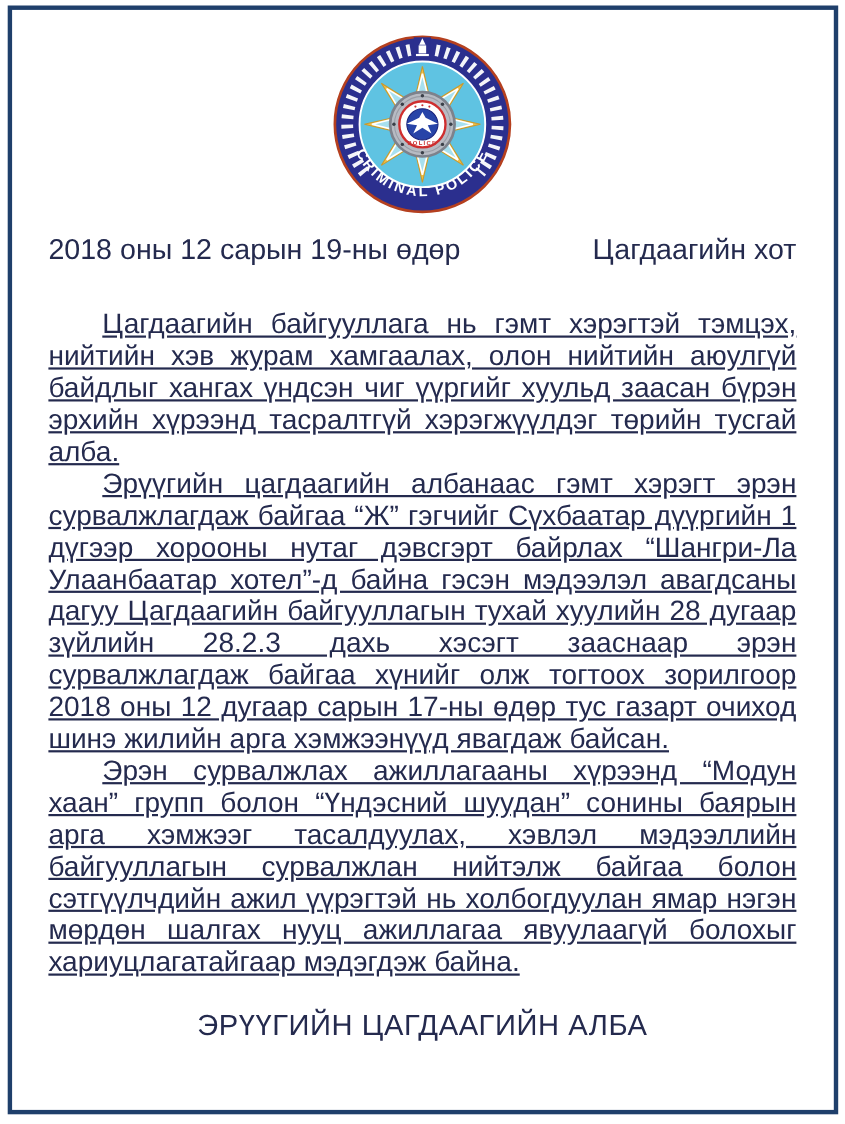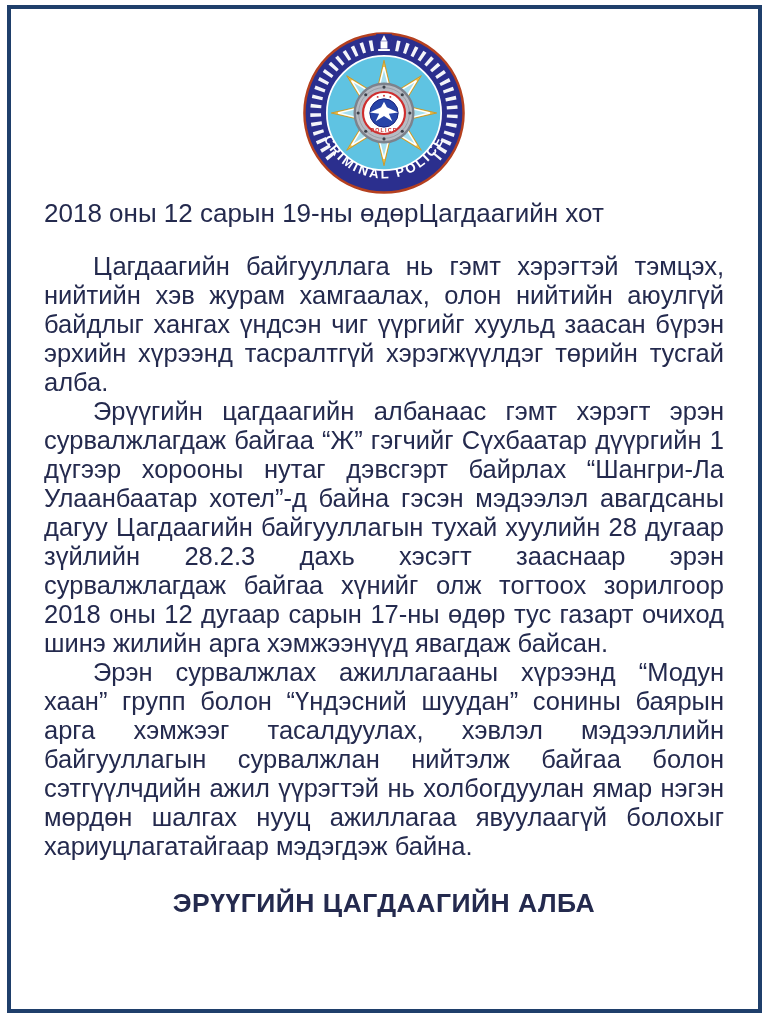--- a/index.html
+++ b/index.html
@@ -29,37 +29,37 @@
   .doc-title{
     margin:42px 0 0;
     text-align:center;
     font-size:46px;
     font-weight:bold;
     letter-spacing:0.5px;
     color:var(--title-color);
     line-height:1.05;
   }
   .dateline{
-    display:flex;justify-content:flex-start;align-items:baseline;
-    margin-top:2px;
+    display:flex;justify-content:space-between;align-items:baseline;
+    margin-top:15px;
     font-size:26px;line-height:30px;
   }
   .body-text{
-    margin-top:24px;
+    margin-top:40px;
     font-size:25.5px;
     line-height:29px;
     text-align:justify;
+    text-decoration:underline;
   }
   .body-text p{margin:0;text-indent:49px;}
   .doc-footer{
     text-align:center;
     margin-top:27px;
     font-size:26.5px;
     letter-spacing:0.5px;
-    font-weight:bold;
   }
 </style>
 </head>
 <body>
 
 <div class="page">
   <div class="frame"></div>
 
   <div class="content">
 

